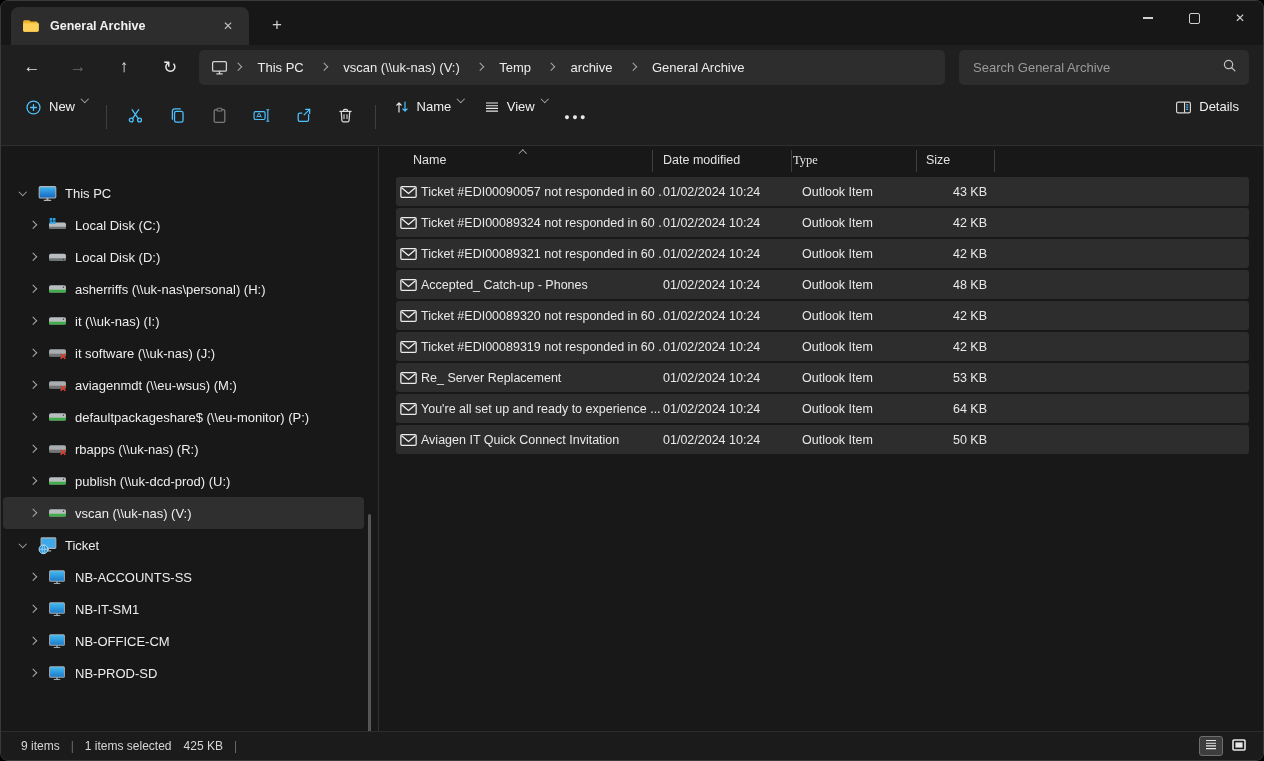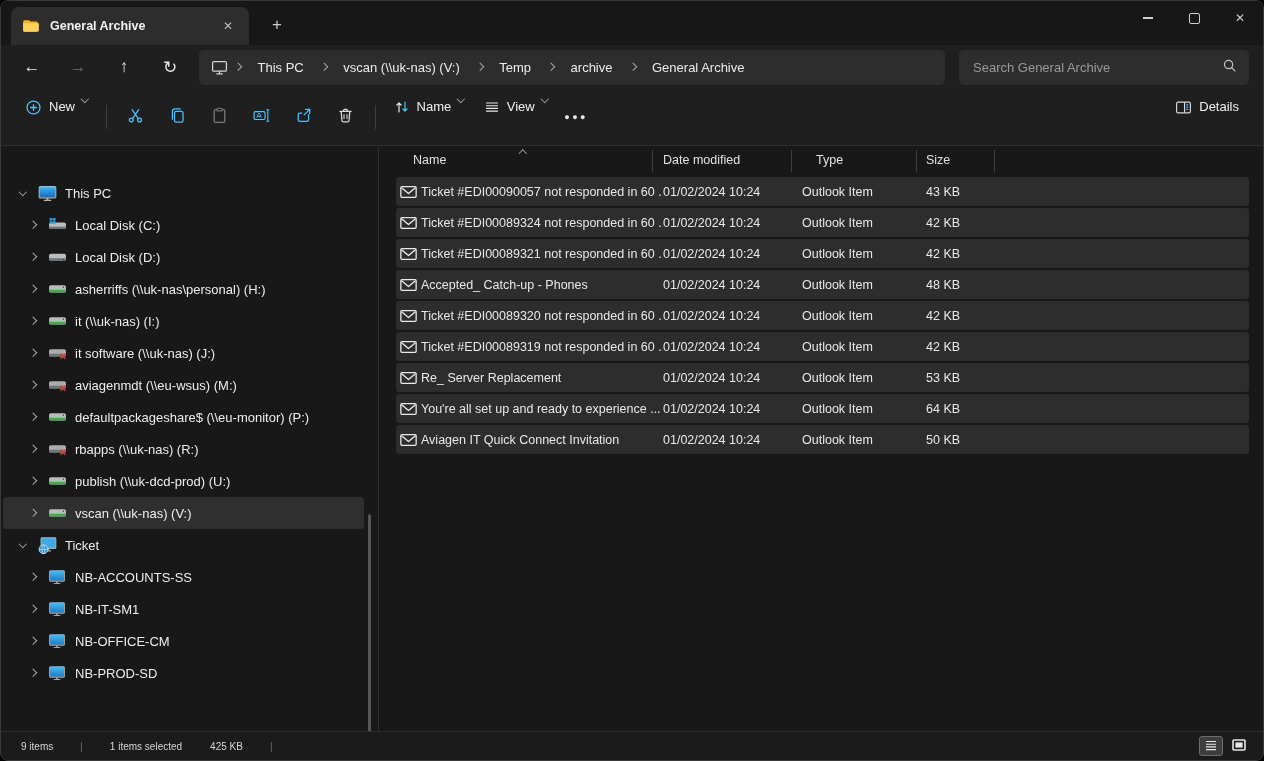--- a/index.html
+++ b/index.html
@@ -64,26 +64,26 @@
   .main{position:absolute;left:378px;top:0;right:0;bottom:0;}
   .listhead{position:relative;height:28px;}
   .hcol{position:absolute;top:6px;font-size:12.5px;color:#e2e2e2;white-space:nowrap;}
   .hsep{position:absolute;top:3px;width:1px;height:22px;background:#3f3f3f;}
   .sortcaret{position:absolute;top:4px;}
   .rows{position:absolute;left:17px;top:30px;right:14px;}
   .frow{display:grid;grid-template-columns:25px 242px 139px 124px 64px;align-items:center;
     height:29px;margin-bottom:2px;border-radius:3px;}
   .frow.selected{background:#2d2d2d;}
   .fcell{font-size:12.5px;color:#e9e9e9;white-space:nowrap;overflow:hidden;}
-  .fcell.size{text-align:left;padding-right:3px;}
+  .fcell.size{text-align:right;padding-right:3px;}
   .ficn{display:flex;align-items:center;justify-content:flex-start;padding-left:4px;}
   
   .statusbar{position:absolute;left:0;right:0;bottom:0;height:29px;background:#1b1b1b;
     border-top:1px solid #2c2c2c;display:flex;align-items:center;padding:0 12px 0 20px;
-    box-sizing:border-box;font-size:10px;color:#d6d6d6;gap:16px;}
+    box-sizing:border-box;font-size:12px;color:#d6d6d6;}
   .st-sep{color:#6a6a6a;margin:0 11px;}
   .st-size{margin-left:12px;}
   .st-right{margin-left:auto;display:flex;align-items:center;gap:4px;}
   .vtoggle{width:24px;height:20px;display:flex;align-items:center;justify-content:center;border-radius:3px;}
   .vtoggle.active{background:#3d3d3d;border:1px solid #6e6e6e;box-sizing:border-box;}
 </style>
 </head>
 <body>
 
 <div class="window">
@@ -474,21 +474,21 @@
         </div>
       <div class="side-scroll"></div>
     </div>
     <div class="pane-divider"></div>
 
     <div class="main">
       <div class="listhead">
         <span class="sortcaret chev sm up" style="left:141px;"></span>
         <span class="hcol" style="left:34px;">Name</span>
         <span class="hcol" style="left:284px;">Date modified</span>
-        <span class="hcol" style="left:437px;">Type</span>
+        <span class="hcol" style="left:414px;font-family:Liberation Serif, serif;">Type</span>
         <span class="hcol" style="left:547px;">Size</span>
         <span class="hsep" style="left:273px;"></span>
         <span class="hsep" style="left:412px;"></span>
         <span class="hsep" style="left:537px;"></span>
         <span class="hsep" style="left:615px;"></span>
       </div>
       <div class="rows" id="rows">
           <div class="frow selected">
             <span class="ficn">
               <svg width="17" height="14" viewBox="0 0 16 13">

